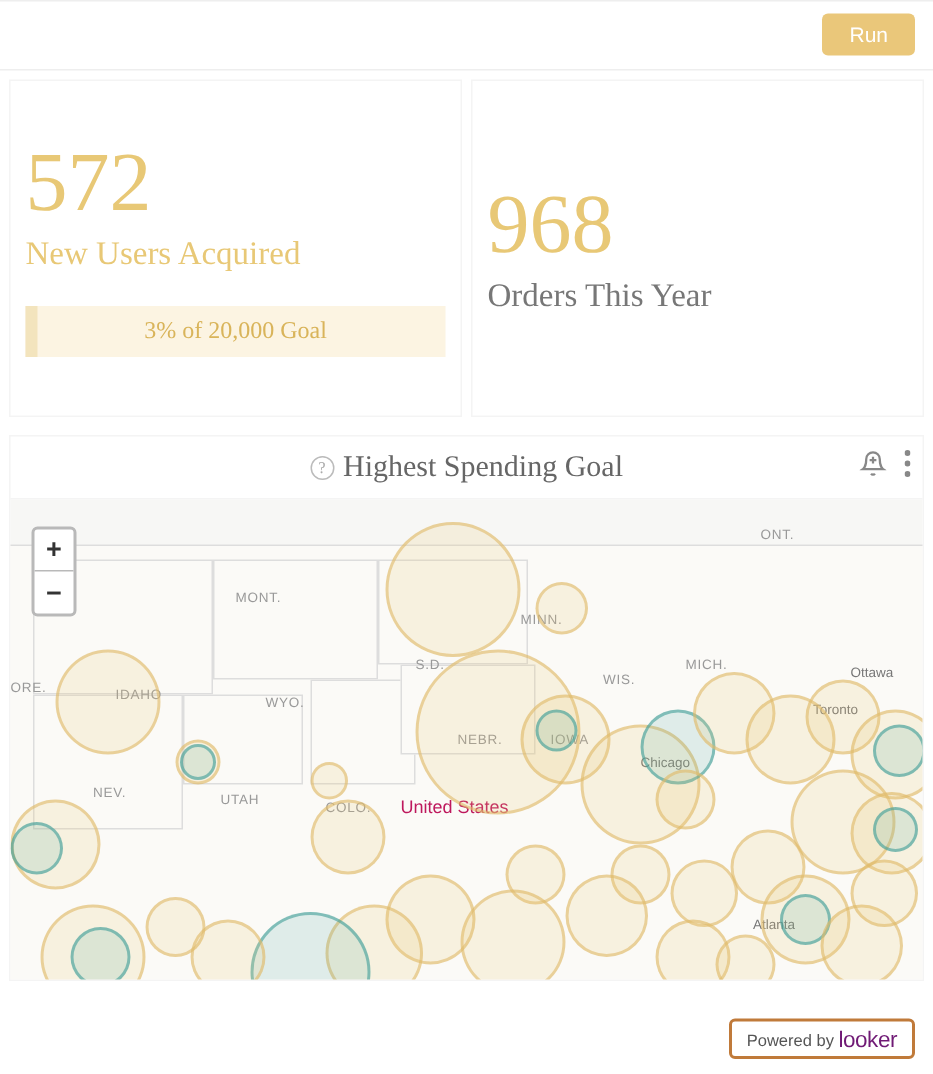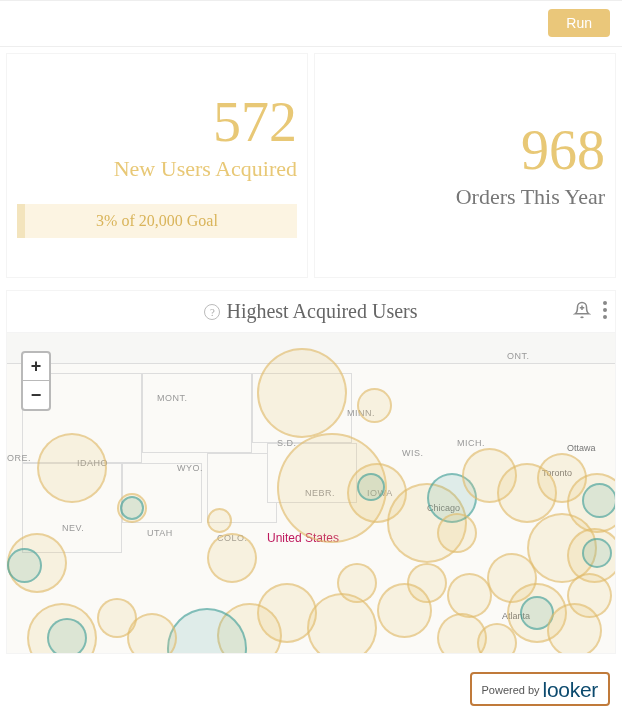--- a/index.html
+++ b/index.html
@@ -35,21 +35,21 @@
     padding: 6px;
     border-top: 1px solid #eee;
   }
   .card {
     flex: 1;
     background: #fff;
     border: 1px solid #f4f4f4;
     height: 225px;
     display: flex;
     flex-direction: column;
-    align-items: flex-end;
+    align-items: flex-start;
     justify-content: center;
     padding: 10px;
   }
   .big-num {
     font-size: 56px;
     font-weight: 400;
     color: #e8c876;
     line-height: 1;
     font-family: Georgia, 'Times New Roman', serif;
   }
@@ -190,21 +190,21 @@
     bottom: 10px;
     border: 2px solid #c07a3a;
     border-radius: 4px;
     background: #fff;
     padding: 4px 10px 2px 10px;
     display: flex;
     align-items: center;
     gap: 3px;
   }
   .powered-text { font-size: 11px; color: #555; }
-  .looker-logo { font-size: 21px; color: #0c4a6e; font-weight: 500; letter-spacing: -0.3px;}
+  .looker-logo { font-size: 15px; color: #701a75; font-weight: 500; letter-spacing: -0.3px;}
 </style>
 </head>
 <body>
 
 <div class="topbar">
   <button class="run-btn">Run</button>
 </div>
 
 <div class="cards">
   <div class="card">
@@ -218,21 +218,21 @@
   <div class="card">
     <div class="big-num">968</div>
     <div class="card-title grey">Orders This Year</div>
   </div>
 </div>
 
 <div class="map-panel">
   <div class="map-header">
     <div class="map-title">
       <span class="help-icon">?</span>
-      <span>Highest Acquired Users</span>
+      <span>Highest Spending Goal</span>
     </div>
     <div class="map-actions">
       <span class="bell-icon">
         <svg width="18" height="18" viewBox="0 0 24 24" fill="none" stroke="#888" stroke-width="2">
             <path d="M18 8a6 6 0 10-12 0c0 7-3 9-3 9h18s-3-2-3-9"></path>
             <path d="M13.7 21a2 2 0 01-3.4 0"></path>
             <line x1="12" y1="6" x2="12" y2="12"></line>
             <line x1="9" y1="9" x2="15" y2="9"></line>
           </svg>
       </span>

